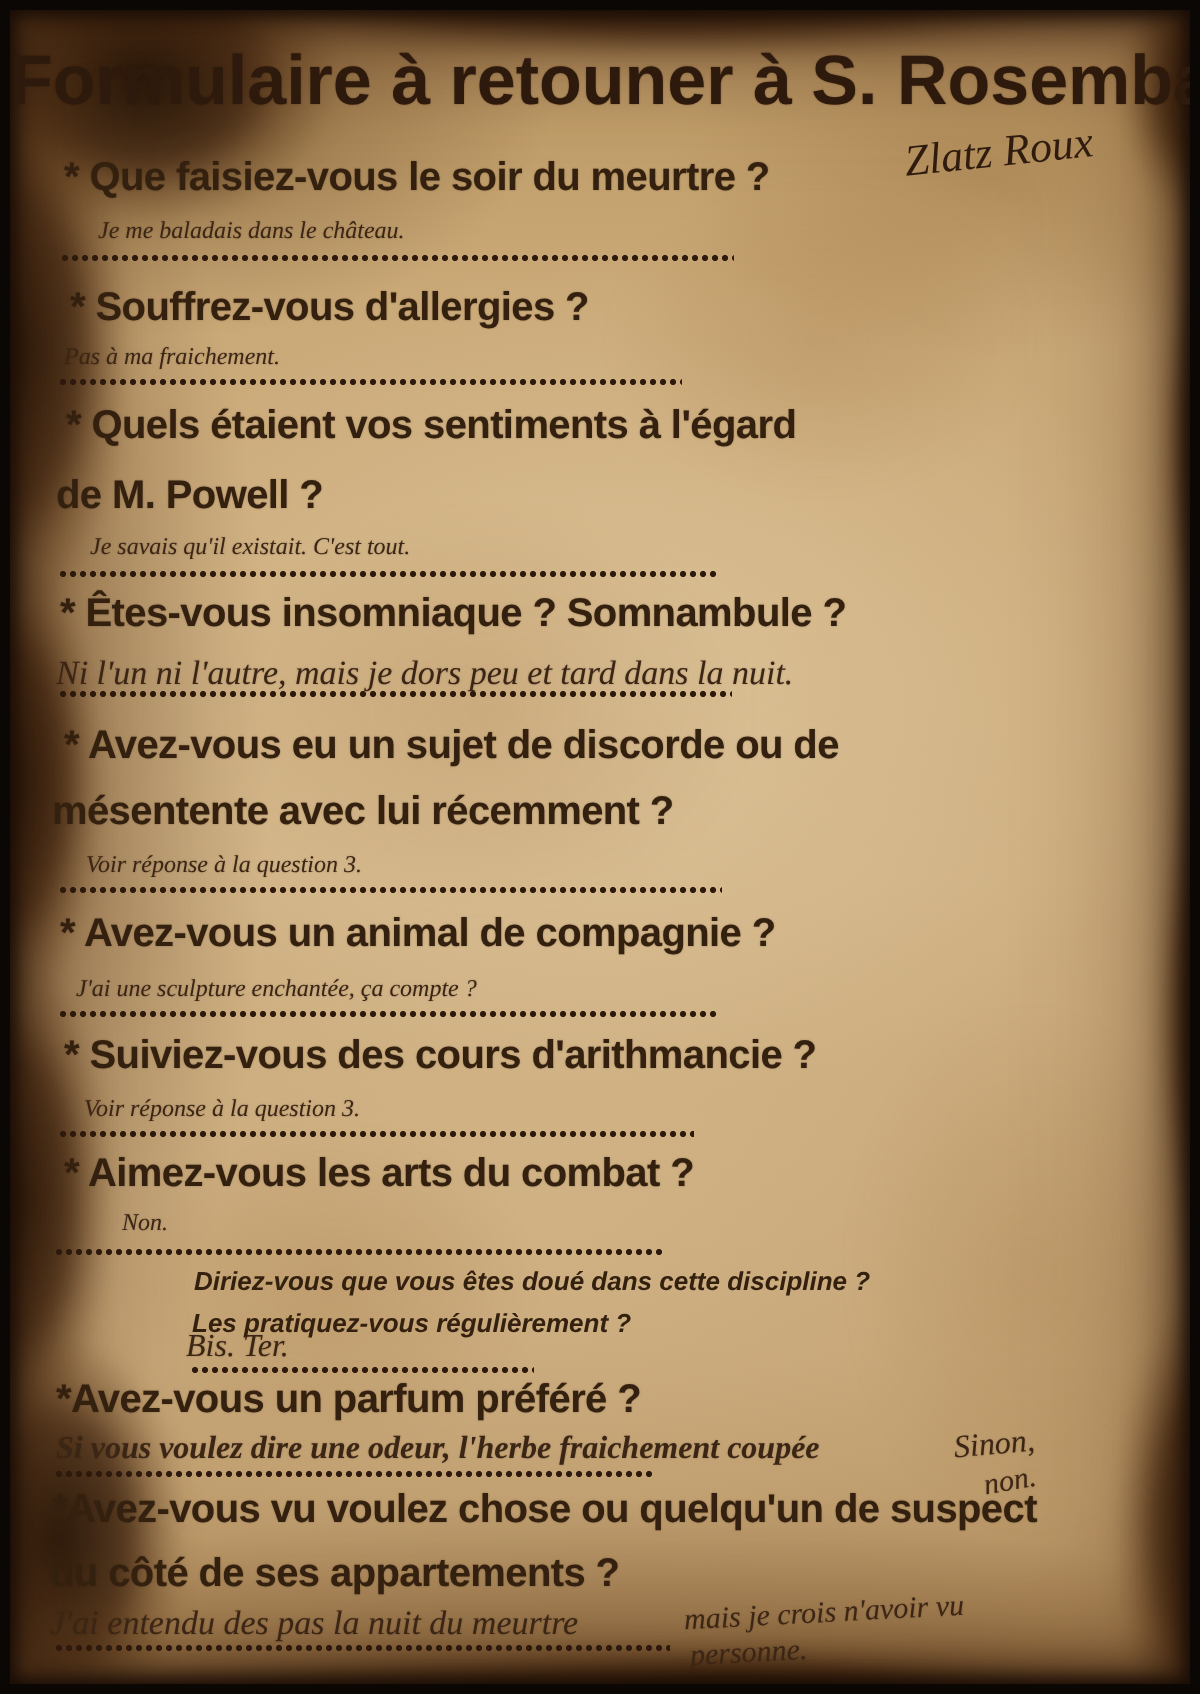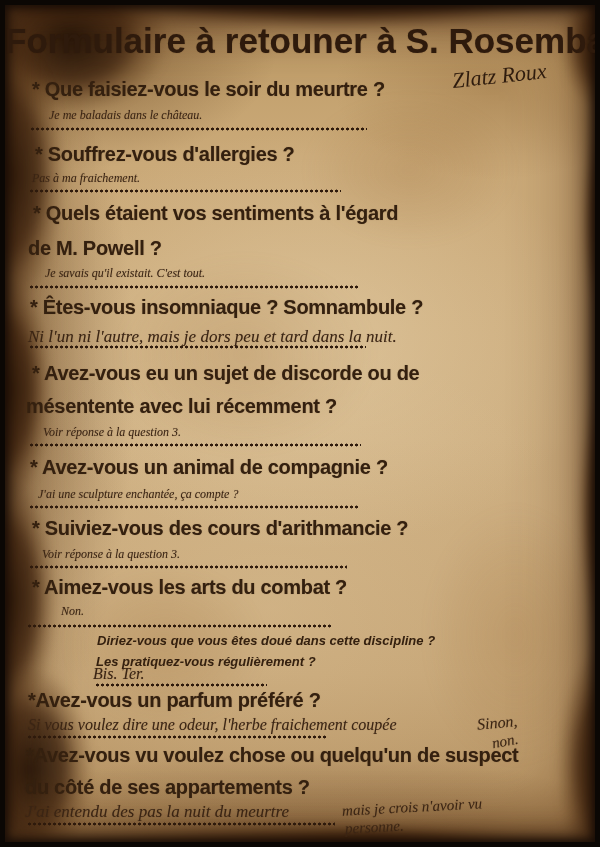--- a/index.html
+++ b/index.html
@@ -127,21 +127,21 @@
 
     <div class="t q" style="left:27px;top:571px;">* Aimez-vous les arts du combat ?</div>
     <div class="t a" style="left:56px;top:599px;">Non.</div>
     <div class="dots" style="left:22px;top:619px;width:306px;"></div>
     <div class="t subq" style="left:92px;top:628px;">Diriez-vous que vous êtes doué dans cette discipline ?</div>
     <div class="t subq" style="left:91px;top:649px;text-align:right;">Les pratiquez-vous régulièrement ?</div>
     <div class="t a" style="left:88px;top:660px;font-size:16px;">Bis. Ter.</div>
     <div class="dots" style="left:90px;top:678px;width:172px;"></div>
 
     <div class="t q" style="left:23px;top:684px;">*Avez-vous un parfum préféré ?</div>
-    <div class="t a" style="left:23px;top:711px;font-size:16px;">Si vous voulez dire une odeur, l'herbe fraichement coupée</div>
+    <div class="t a" style="left:23px;top:711px;font-size:16px;font-weight:bold;">Si vous voulez dire une odeur, l'herbe fraichement coupée</div>
     <div class="t a" style="left:472px;top:709px;font-size:16px;transform:rotate(-5deg);">Sinon,</div>
     <div class="t a" style="left:487px;top:728px;font-size:15px;transform:rotate(-10deg);">non.</div>
     <div class="dots" style="left:22px;top:730px;width:300px;"></div>
 
     <div class="t q" style="left:21px;top:739px;">*Avez-vous vu voulez chose ou quelqu'un de suspect</div>
     <div class="t q" style="left:20px;top:771px;">du côté de ses appartements ?</div>
     <div class="t a" style="left:20px;top:797px;font-size:17px;">J'ai entendu des pas la nuit du meurtre</div>
     <div class="dots" style="left:22px;top:817px;width:308px;"></div>
     <div class="t a" style="left:337px;top:794px;font-size:15px;transform:rotate(-3deg);">mais je crois n'avoir vu</div>
     <div class="t a" style="left:340px;top:814px;font-size:15px;transform:rotate(-3deg);">personne.</div>

